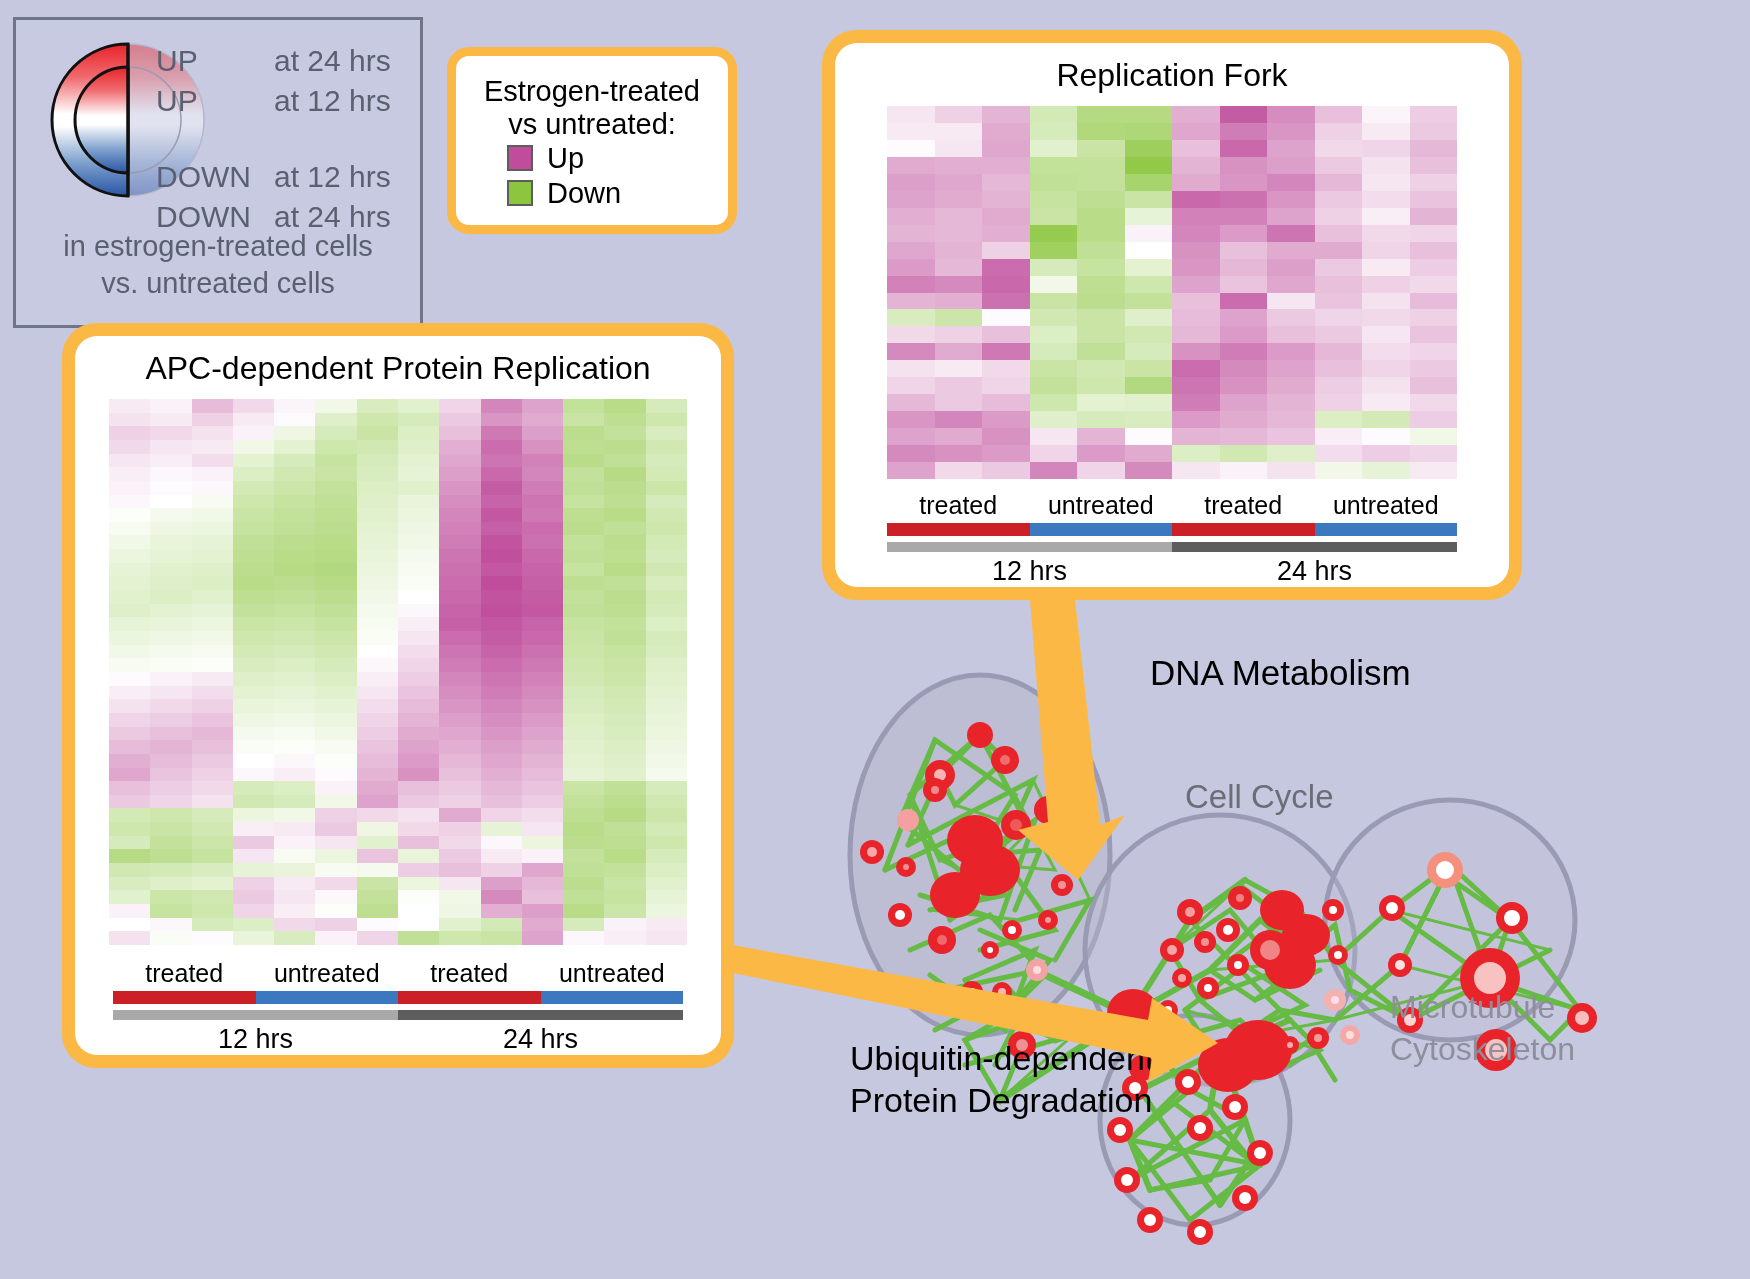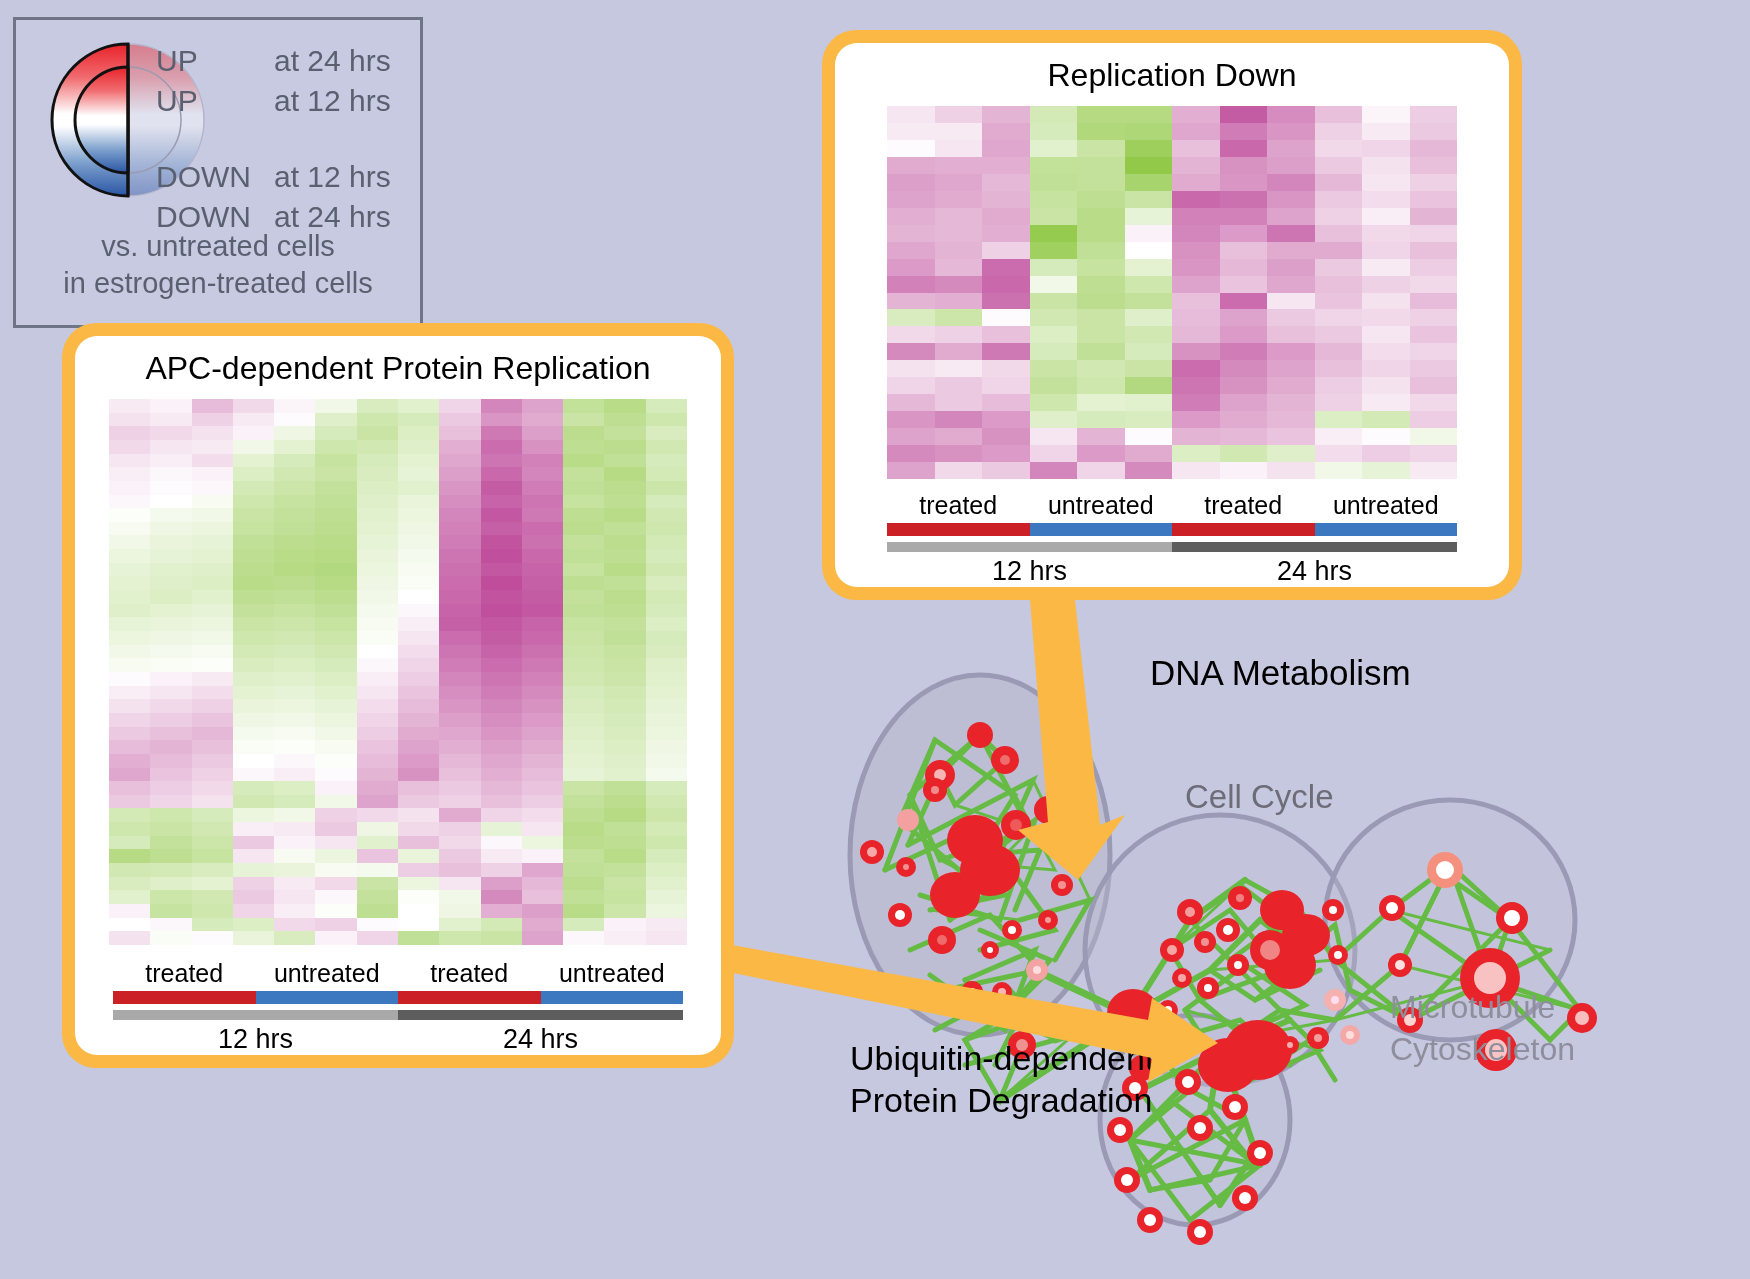--- a/index.html
+++ b/index.html
@@ -109,29 +109,45 @@
       <div class="krow" style="margin-top:36px">
         <span class="kname">DOWN</span>
         <span class="ktime">at 12 hrs</span>
       </div>
       <div class="krow">
         <span class="kname">DOWN</span>
         <span class="ktime">at 24 hrs</span>
       </div>
     </div>
     <div class="kfoot">
+      <div>in estrogen-treated cells</div>
       <div>vs. untreated cells</div>
-      <div>in estrogen-treated cells</div>
     </div>
   </div>
 
+  <div id="legend-card">
+    <div class="inner">
+      <div class="ltitle">
+        <div>Estrogen-treated</div>
+        <div>vs untreated:</div>
+      </div>
+      <div class="lrow">
+        <span class="sw" style="background:#bf4d9c"></span>
+        <span>Up</span>
+      </div>
+      <div class="lrow">
+        <span class="sw" style="background:#8cc63e"></span>
+        <span>Down</span>
+      </div>
+    </div>
+  </div>
 
   <div class="panel" id="panel-replication">
     <div class="sheet">
-      <div class="ptitle">Replication Down</div>
+      <div class="ptitle">Replication Fork</div>
       <div class="hm" id="hm-rep" style="width: 570px; height: 385px; grid-template-columns: repeat(12, 1fr); grid-template-rows: repeat(22, 1fr);">
           <i style="background: rgb(246, 230, 241);"></i>
           <i style="background: rgb(238, 209, 229);"></i>
           <i style="background: rgb(228, 180, 213);"></i>
           <i style="background: rgb(212, 234, 182);"></i>
           <i style="background: rgb(181, 218, 130);"></i>
           <i style="background: rgb(181, 218, 130);"></i>
           <i style="background: rgb(226, 175, 211);"></i>
           <i style="background: rgb(196, 92, 164);"></i>
           <i style="background: rgb(214, 140, 191);"></i>

